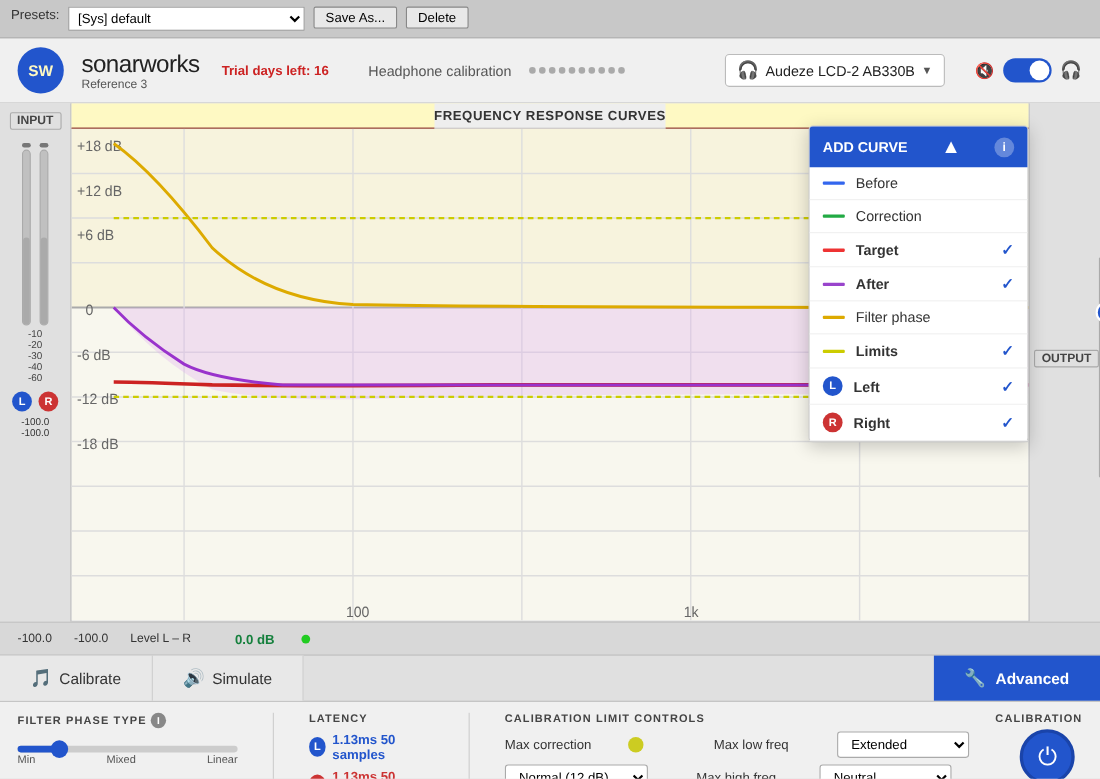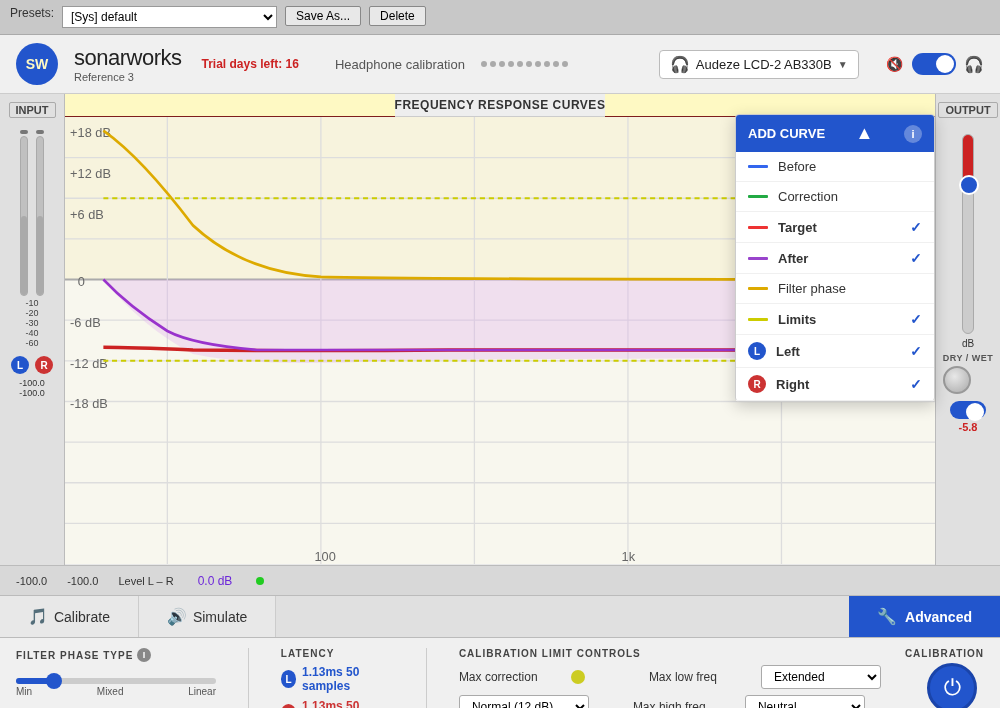--- a/index.html
+++ b/index.html
@@ -31,29 +31,29 @@
     .headphone-icon { font-size: 16px; color: #2255cc; }
 
     .main-area { display: flex; height: calc(708px - 36px - 58px - 115px - 28px); background: #e8e8e8; }
 
     .input-panel { width: 65px; background: #e0e0e0; border-right: 1px solid #bbb; display: flex; flex-direction: column; align-items: center; padding: 8px 4px; }
     .panel-label { font-size: 11px; color: #444; font-weight: 600; border: 1px solid #aaa; padding: 1px 6px; border-radius: 2px; margin-bottom: 8px; }
     .fader-area { display: flex; gap: 8px; margin-top: 4px; }
     .fader-track { width: 8px; height: 160px; background: #c0c0c0; border-radius: 4px; position: relative; border: 1px solid #aaa; }
     .chart-title { text-align: center; font-size: 12px; font-weight: 600; color: #333; padding: 4px 0; background: #eee; border-bottom: 1px solid #ccc; letter-spacing: 0.5px; }
 
-    .output-panel { width: 65px; background: #e0e0e0; border-left: 1px solid #bbb; display: flex; flex-direction: column; align-items: center; padding: 8px 4px; }
+    .output-panel { width: 65px; background: #e0e0e0; border-left: 1px solid #bbb; display: flex; flex-direction: row; align-items: center; padding: 8px 4px; }
     .output-slider { width: 12px; height: 200px; background: #ccc; border-radius: 6px; position: relative; border: 1px solid #aaa; margin-top: 8px; }
     .output-slider-thumb { width: 20px; height: 20px; background: #2255cc; border-radius: 50%; position: absolute; top: 20%; left: -4px; border: 2px solid white; cursor: pointer; }
     .output-slider-fill { width: 100%; background: #cc2222; border-radius: 6px 6px 0 0; position: absolute; top: 0; height: 22%; }
     .db-label { font-size: 10px; color: #333; margin-top: 4px; }
 
     .level-bar { background: #d8d8d8; border-top: 1px solid #bbb; height: 30px; display: flex; align-items: center; padding: 0 16px; gap: 20px; }
     .level-indicator { font-size: 11px; color: #333; }
-    .level-db { font-size: 12px; color: #6d28d9; font-weight: 400; margin-left: 4px; }
+    .level-db { font-size: 12px; color: #15803d; font-weight: 700; margin-left: 20px; }
     .green-dot { width: 8px; height: 8px; background: #22cc22; border-radius: 50%; display: inline-block; margin-left: 4px; }
     .level-number { font-size: 11px; color: #333; }
 
     .bottom-tabs { background: #e0e0e0; border-top: 1px solid #bbb; display: flex; align-items: center; height: 42px; }
     .tab-btn { display: flex; align-items: center; gap: 6px; padding: 8px 28px; font-size: 14px; color: #333; cursor: pointer; border-right: 1px solid #ccc; background: #e8e8e8; height: 100%; }
     .tab-icon { font-size: 16px; }
     .advanced-btn { margin-left: auto; background: #2255cc; color: white; display: flex; align-items: center; gap: 8px; padding: 8px 28px; font-size: 14px; font-weight: 600; cursor: pointer; height: 100%; border: none; }
     .wrench-icon { font-size: 16px; }
 
     .settings-panel { background: #f0f0f0; border-top: 1px solid #bbb; padding: 10px 16px; display: flex; gap: 24px; align-items: flex-start; min-height: 115px; }

